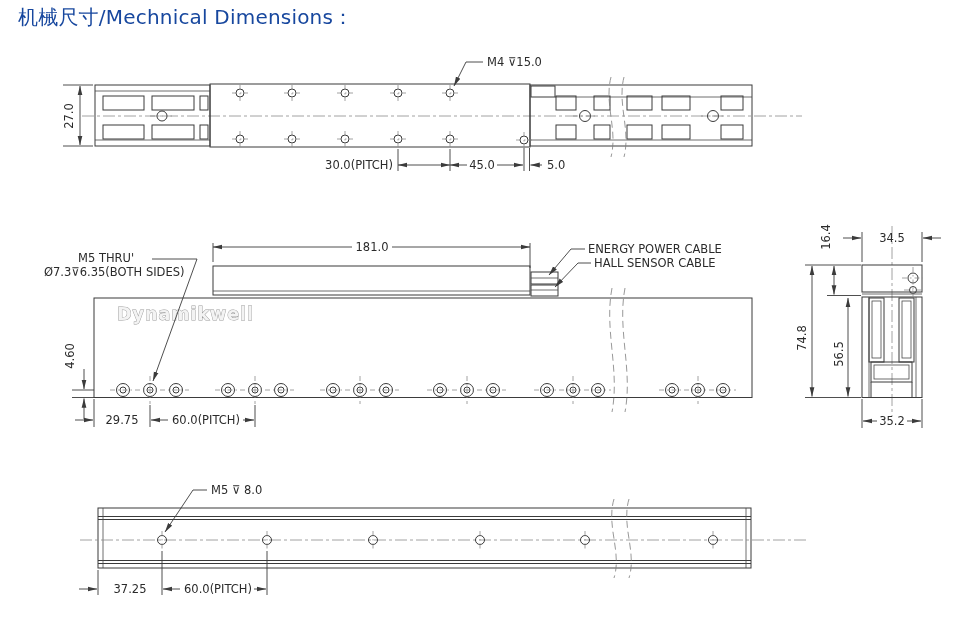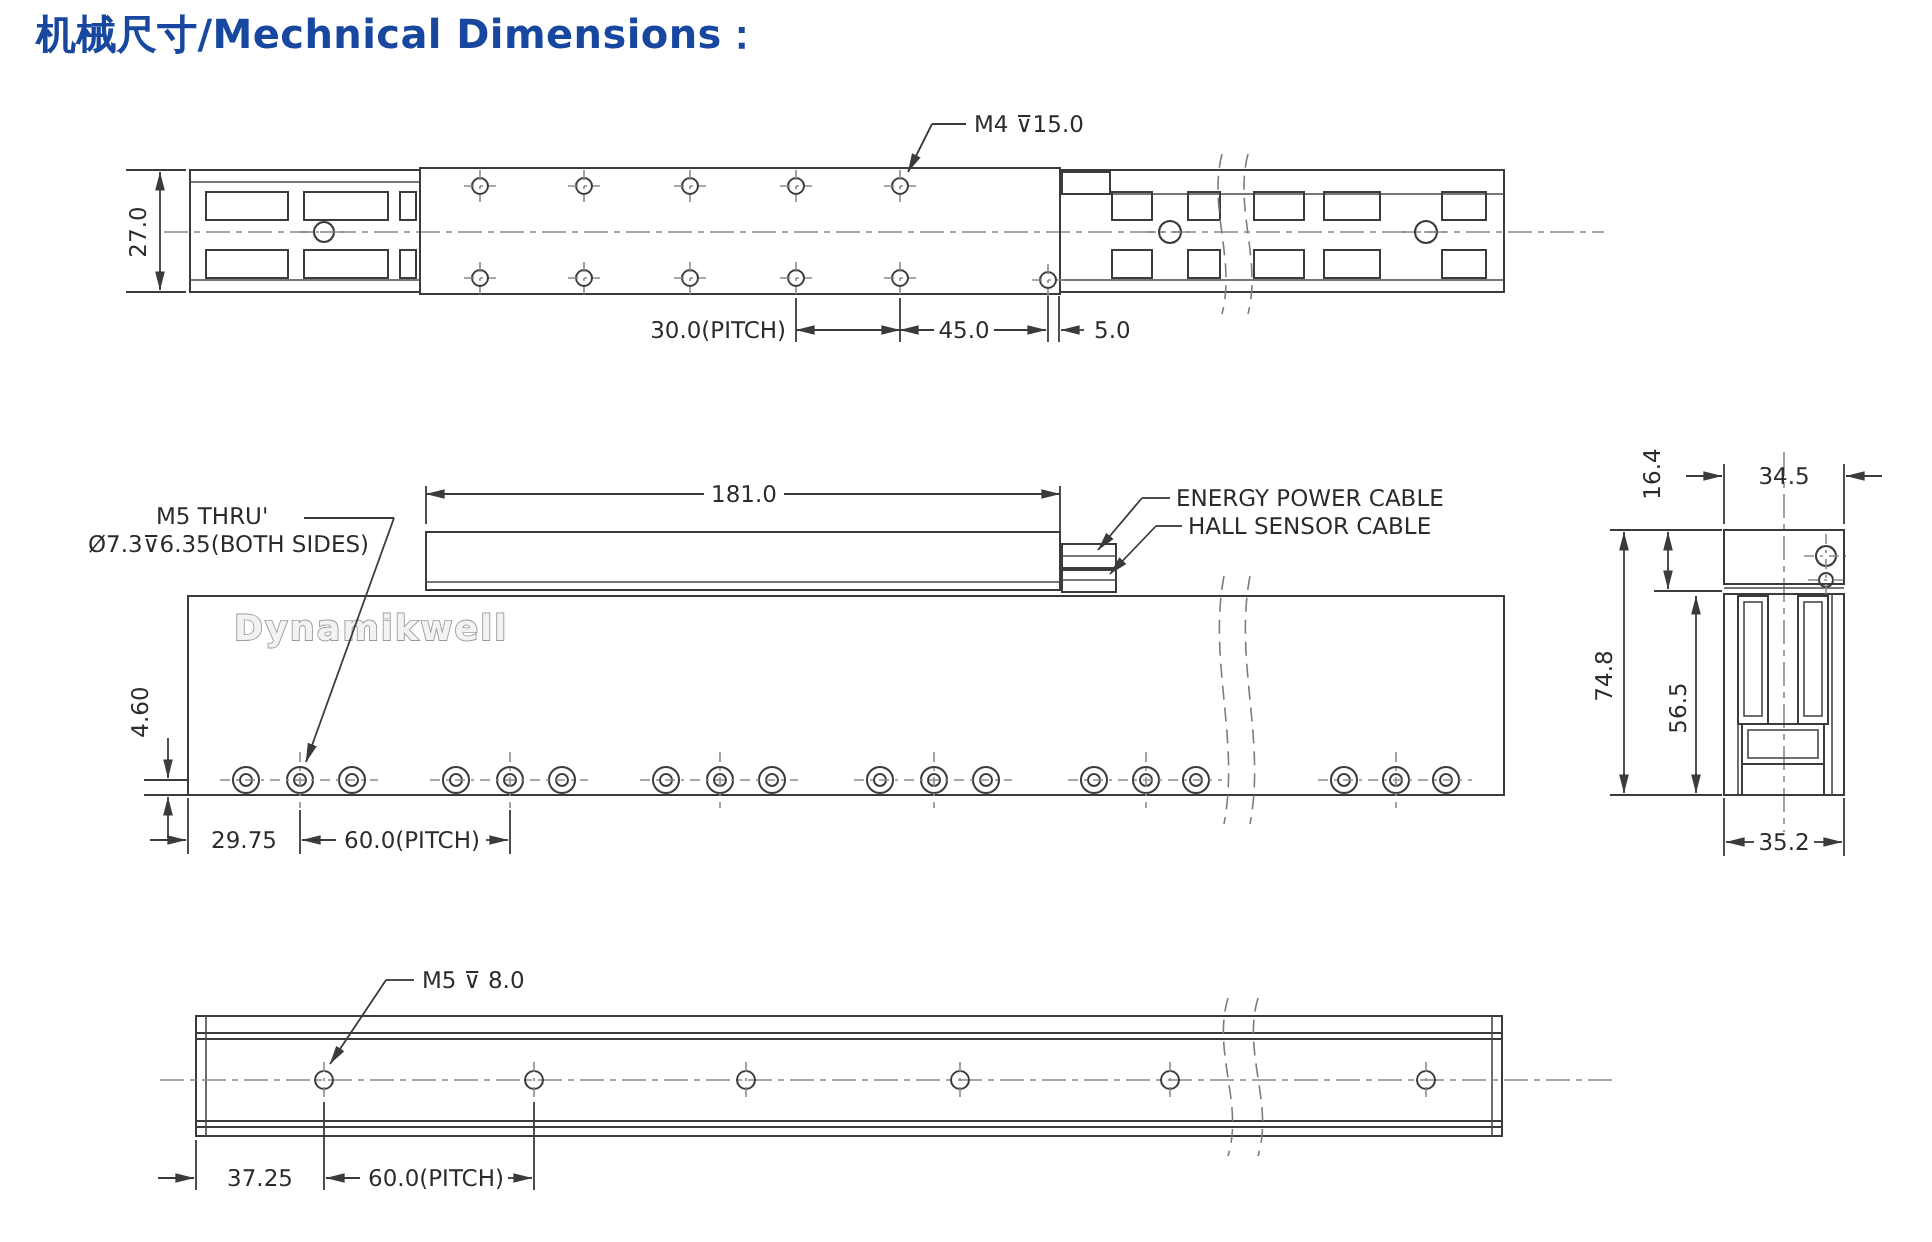--- a/index.html
+++ b/index.html
@@ -1,18 +1,18 @@
 <!DOCTYPE html>
 <html><head>
 <meta charset="utf-8">
 <style>
   html,body{margin:0;padding:0;background:#ffffff;}
   #stage{position:relative;width:966px;height:621px;background:#ffffff;overflow:hidden;
          font-family:"DejaVu Sans","Liberation Sans",sans-serif;}
-  #title{position:absolute;left:18px;top:4px;font-size:20px;font-weight:bold;color:#17479e;
+  #title{position:absolute;left:18px;top:4px;font-size:20px;font-weight:normal;color:#17479e;
          letter-spacing:0.2px;}
   svg{position:absolute;left:0;top:0;}
   .ln{stroke:#3b3b3b;stroke-width:1;fill:none;}
   .lnthin{stroke:#4a4a4a;stroke-width:0.8;fill:none;}
   .cl{stroke:#8b8b8b;stroke-width:0.8;fill:none;stroke-dasharray:12 3 3 3;}
   .hd{stroke:#8b8b8b;stroke-width:0.8;fill:none;stroke-dasharray:5 3 1.5 3;}
   .brk{stroke:#7d7d7d;stroke-width:0.8;fill:none;stroke-dasharray:7 4;}
   .dim{stroke:#3b3b3b;stroke-width:0.9;fill:none;}
   text{font-family:"DejaVu Sans","Liberation Sans",sans-serif;font-size:11.5px;fill:#2b2b2b;
        stroke:none;}

